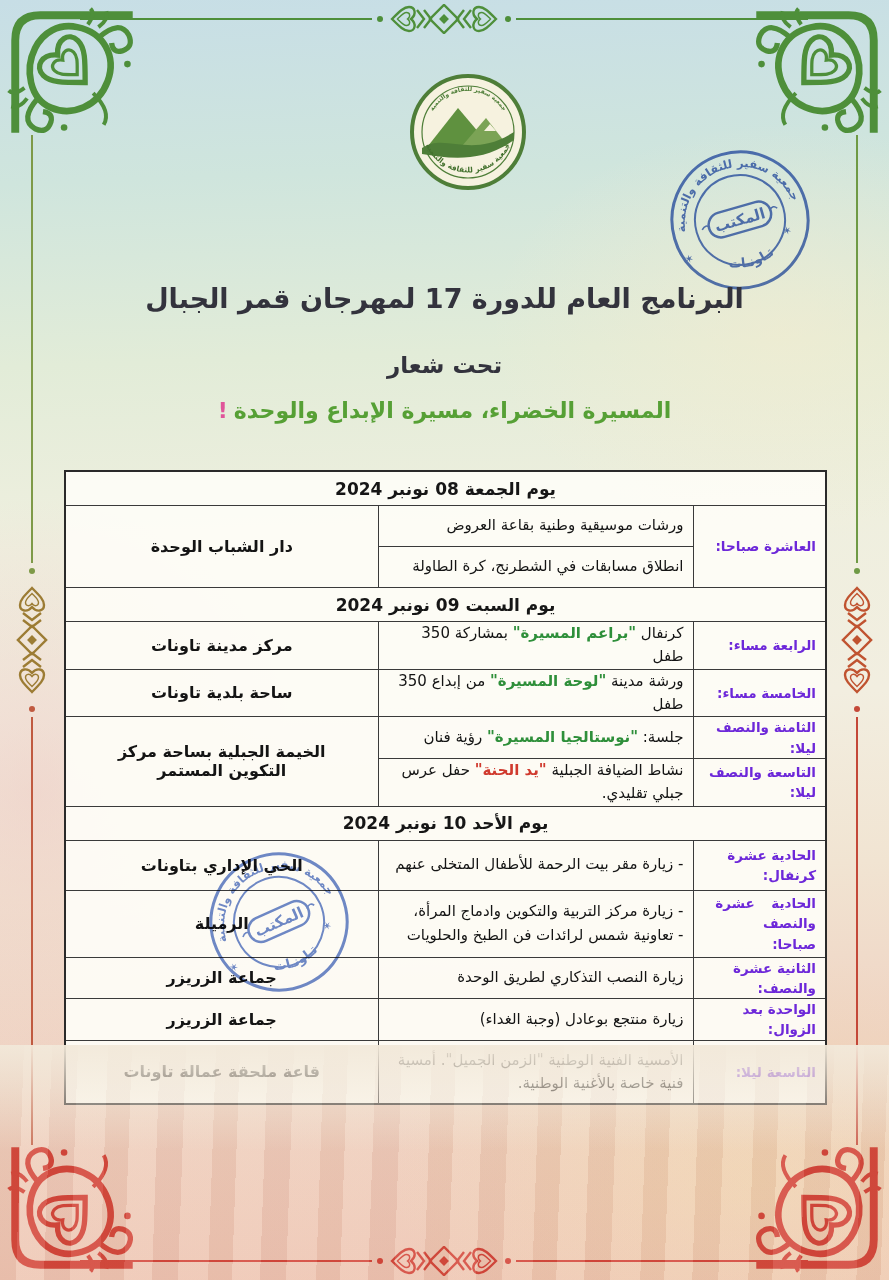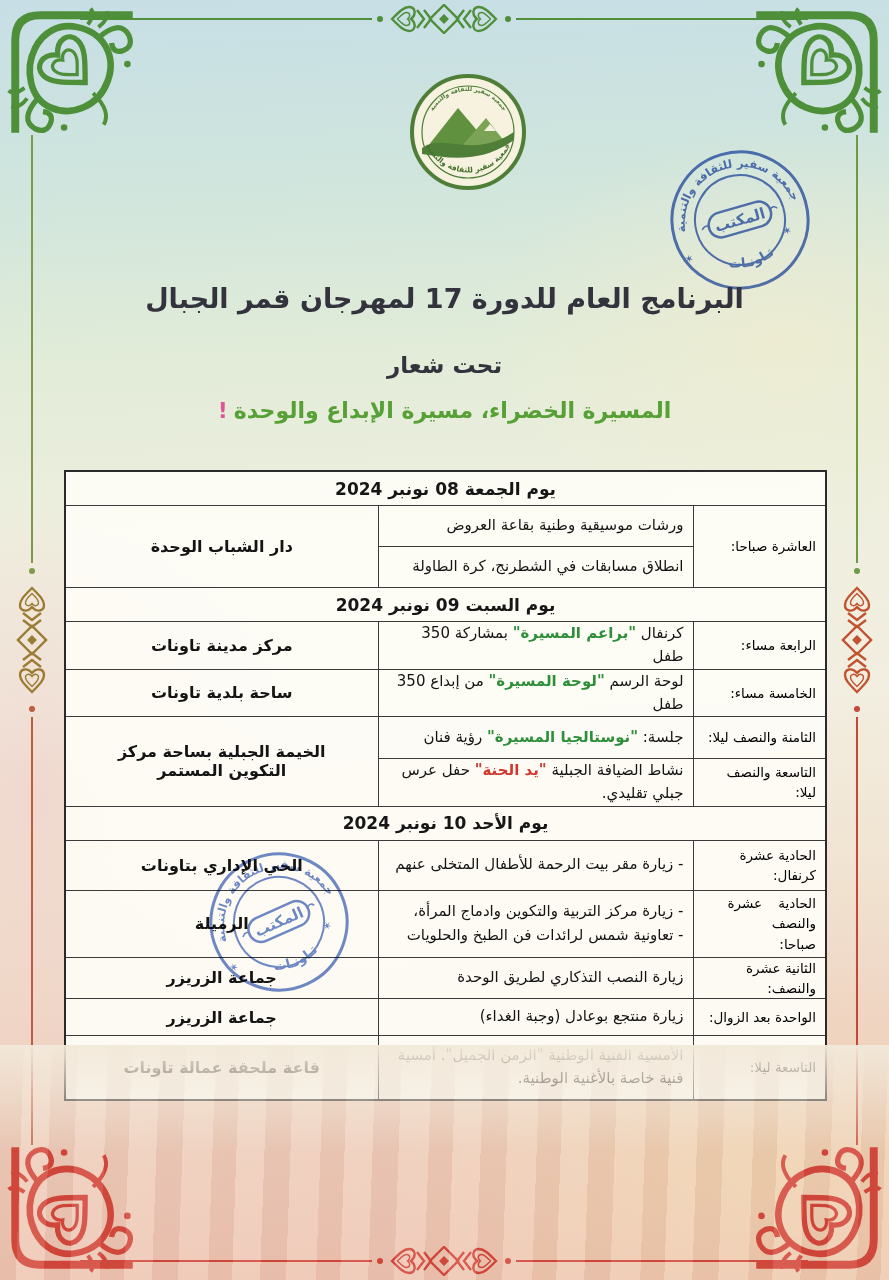--- a/index.html
+++ b/index.html
@@ -55,21 +55,21 @@
     border:1px solid #3a3a3a; background:rgba(253,252,246,0.95);
     padding:0 9px; vertical-align:middle; overflow:hidden;margin-left:46px;
   }
   table.sched{border:2px solid #2a2a2a;}
   col.c-time{width:133px;} col.c-act{width:315px;} col.c-loc{width:313px;}
   td.day{
     background:linear-gradient(180deg,#d6e2ac 0%,#b9cd82 100%);
     text-align:center; font-weight:bold; font-size:17px; color:#161616;
     height:33px;
   }
-  td.time{font-weight:normal; font-size:13.5px; color:#000000; line-height:1.5;}
+  td.time{font-weight:bold; font-size:13.5px; color:#6d28d9; line-height:1.5;}
   td.time .tline1{display:block; word-spacing:12px;}
   td.time .tline2{display:block;}
   td.act{text-align:right; line-height:1.55;}
   td.loc{text-align:center; font-size:16px; font-weight:bold;}
   td.loc.wrap{padding:0 34px;}
   .hl-green{color:#2e8f3a; font-weight:bold;}
   .hl-red{color:#d03a2e; font-weight:bold;}
   tr.h41{height:41px;} tr.h44{height:44px;} tr.h34{height:34px;} tr.h42{height:42px;}
   tr.h50{height:50px;} tr.h67{height:67px;} tr.h38{height:38px;} tr.h37{height:37px;} tr.h64{height:64px;}
   .actline{display:block;}
@@ -301,21 +301,21 @@
       <tr class="h44">
         <td class="time">الرابعة مساء:</td>
         <td class="act">
           <span>كرنفال </span><span class="hl-green">"براعم المسيرة"</span><span> بمشاركة 350 طفل</span>
         </td>
         <td class="loc">مركز مدينة تاونات</td>
       </tr>
       <tr class="h34">
         <td class="time">الخامسة مساء:</td>
         <td class="act">
-          <span>لوحة الرسم </span><span class="hl-green">"لوحة المسيرة"</span><span> من إبداع 350 طفل</span>
+          <span>ورشة مدينة </span><span class="hl-green">"لوحة المسيرة"</span><span> من إبداع 350 طفل</span>
         </td>
         <td class="loc">ساحة بلدية تاونات</td>
       </tr>
       <tr class="h42">
         <td class="time">الثامنة والنصف ليلا:</td>
         <td class="act">
           <span>جلسة: </span><span class="hl-green">"نوستالجيا المسيرة"</span><span> رؤية فنان</span>
         </td>
         <td class="loc wrap" rowspan="2">الخيمة الجبلية بساحة مركز التكوين المستمر</td>
       </tr>

